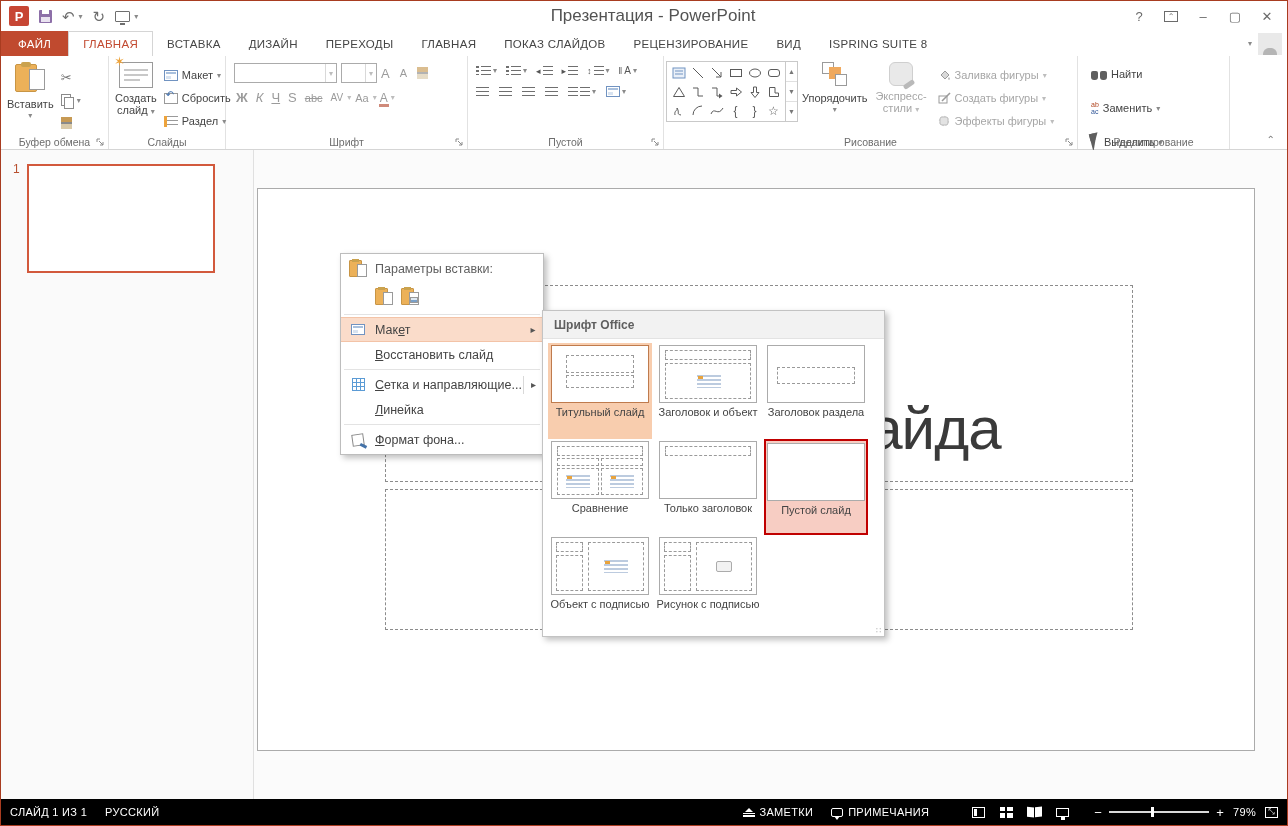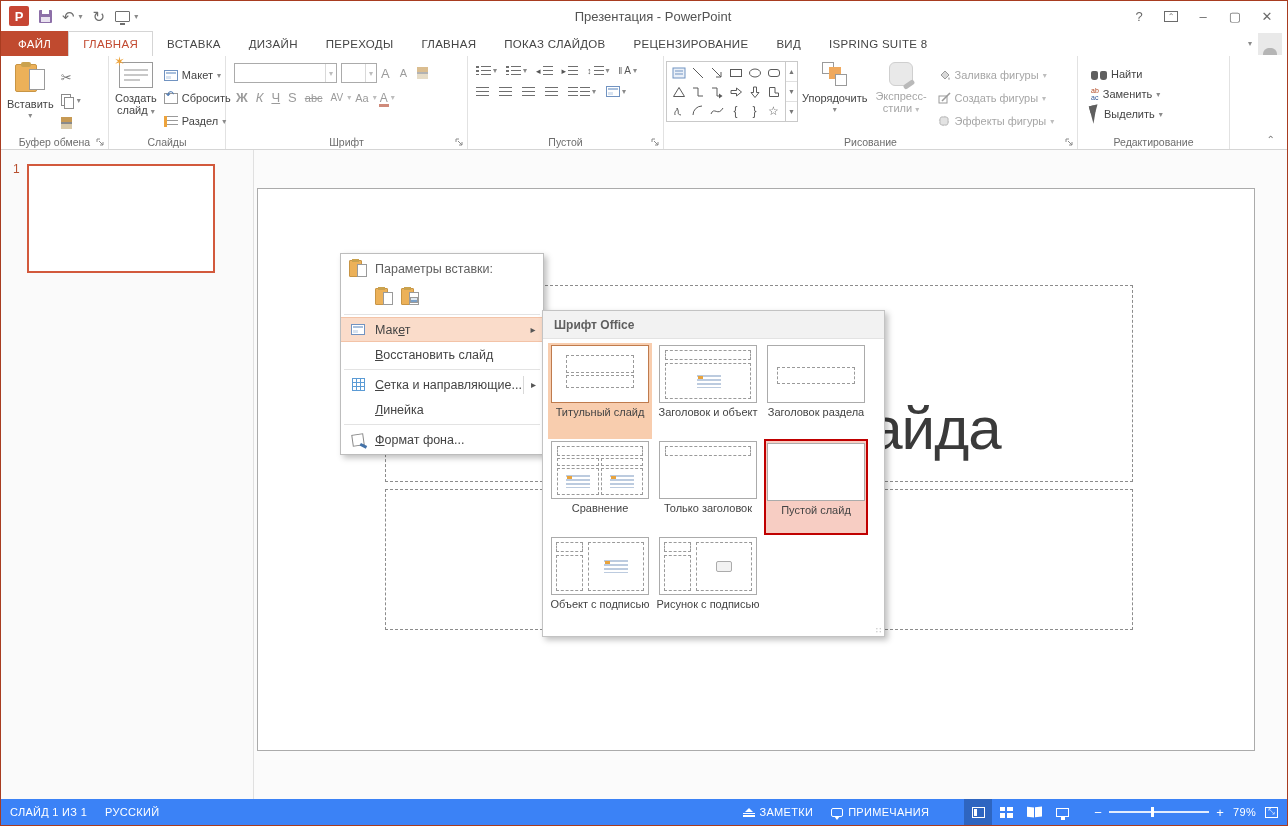--- a/index.html
+++ b/index.html
@@ -11,21 +11,21 @@
   .qat { display:flex; align-items:center; gap:10px; padding-left:8px; }
   .pp-logo { width:20px; height:20px; background:#C74634; color:#fff; font-weight:bold; font-size:13px; display:flex; align-items:center; justify-content:center; border-radius:2px; }
   .qat-ic { color:#7a5f8f; font-size:15px; line-height:1; }
   .qat-ic.gray { color:#6e6e6e; }
   .floppy { width:13px; height:13px; background:#8d6fa8; position:relative; border-radius:1px; }
   .floppy:before { content:""; position:absolute; left:3px; top:0; width:7px; height:4px; background:#fff; }
   .floppy:after { content:""; position:absolute; left:2px; bottom:1px; width:9px; height:5px; background:#e9e2f0; }
   .tiny-caret { font-size:8px; color:#8a8a8a; margin-left:-6px; }
   .qmon { width:15px; height:11px; border:1.5px solid #6e6e6e; border-radius:1px; position:relative; }
   .qmon:after { content:""; position:absolute; left:4px; bottom:-4px; width:5px; height:2px; background:#6e6e6e; }
-  .win-title { position:absolute; left:18px; right:0; text-align:center; font-size:13px; color:#535353; pointer-events:none; }
+  .win-title { position:absolute; left:18px; right:0; text-align:center; font-size:17px; color:#535353; pointer-events:none; }
   .win-ctrls { margin-left:auto; display:flex; align-items:center; gap:4px; padding-right:6px; }
   .wbtn { width:28px; height:22px; display:flex; align-items:center; justify-content:center; color:#6b6b6b; font-size:13px; }
   .ribopt { width:14px; height:11px; border:1.2px solid #6b6b6b; display:flex; align-items:center; justify-content:center; font-size:8px; color:#6b6b6b; }
 
   
   .tabbar { position:absolute; left:0; top:30px; width:100%; height:25px; background:#fff; display:flex; align-items:stretch; font-size:11.5px; }
   .tab { display:flex; align-items:center; padding:0 14px; color:#454545; letter-spacing:.3px; cursor:default; }
   .tab.file { background:#C04A2F; color:#fff; padding:0 17px; }
   .tab.active { background:#fff; color:#C24A31; border:1px solid #d5d5d5; border-bottom:none; }
   .tab-right { margin-left:auto; display:flex; align-items:center; gap:6px; padding-right:5px; }
@@ -158,21 +158,21 @@
   .litem.current .mini { border:1px solid #bf7b4d; }
   .litem.target { background:#f7cdc3; border:2px solid #c00000; padding-top:0; }
   .litem.target .mini { margin-top:2px; }
   .md { position:absolute; border:1px dashed #9a9a9a; }
   .cg { position:absolute; width:24px; height:13px; background:repeating-linear-gradient(to bottom,#bccbdf 0 2px,#fff 2px 4px); }
   .cg:before { content:""; position:absolute; left:1px; top:1px; width:5px; height:3px; background:#e8a33d; }
   .picg { position:absolute; width:16px; height:11px; border:1px solid #ababab; background:#f2f2f2; border-radius:2px; }
   .lgrip { position:absolute; right:2px; bottom:1px; font-size:8px; color:#9a9a9a; letter-spacing:1px; }
 
   
-  .statusbar { position:absolute; left:0; bottom:0; width:100%; height:26px; background:#3b82f6; color:#fff; display:flex; align-items:center; font-size:11px; letter-spacing:.3px; }
+  .statusbar { position:absolute; left:0; bottom:0; width:100%; height:26px; background:#000000; color:#fff; display:flex; align-items:center; font-size:11px; letter-spacing:.3px; }
   .sb-item { padding:0 9px; height:100%; display:flex; align-items:center; gap:5px; }
   .sb-right { margin-left:auto; display:flex; align-items:center; height:100%; }
   .sb-view { width:28px; height:100%; display:flex; align-items:center; justify-content:center; }
   .sb-view.active { background:rgba(0,0,0,.22); }
   .notes-ic { display:flex; flex-direction:column; align-items:center; gap:1px; }
   .notes-ic .tri { width:0; height:0; border-left:4px solid transparent; border-right:4px solid transparent; border-bottom:4px solid #fff; }
   .notes-ic .bar { width:12px; height:1.5px; background:#fff; }
   .bubble { width:12px; height:9px; border:1.3px solid #fff; border-radius:2px; position:relative; }
   .bubble:after { content:""; position:absolute; left:2px; bottom:-4px; border-left:3px solid transparent; border-right:3px solid transparent; border-top:4px solid #fff; }
   .vn { width:13px; height:11px; border:1.3px solid #fff; position:relative; }
@@ -514,21 +514,21 @@
       </div>
       <div class="glabel">Рисование</div>
       <span class="dlg">
           <svg width="9" height="9">
             <path d="M1 1 H4 M1 1 V4 M3 3 L7 7 M7 4 V7 H4" stroke="#8a8a8a" fill="none"></path>
           </svg>
         </span>
     </div>
 
     <div class="rgroup" style="width:152px; flex-direction:column">
-      <div class="col" style="padding:5px 0 0 8px; gap:0">
+      <div class="col" style="padding:5px 0 0 8px; gap:14px">
         <span class="rbtn">
             <span class="binoc"></span>
             <span>Найти</span>
           </span>
         <span class="rbtn">
             <span class="replace-ic"><span class="r1">ab</span><br>ac</span>
             <span>Заменить</span>
             <span class="dd">▾</span>
           </span>
         <span class="rbtn">

